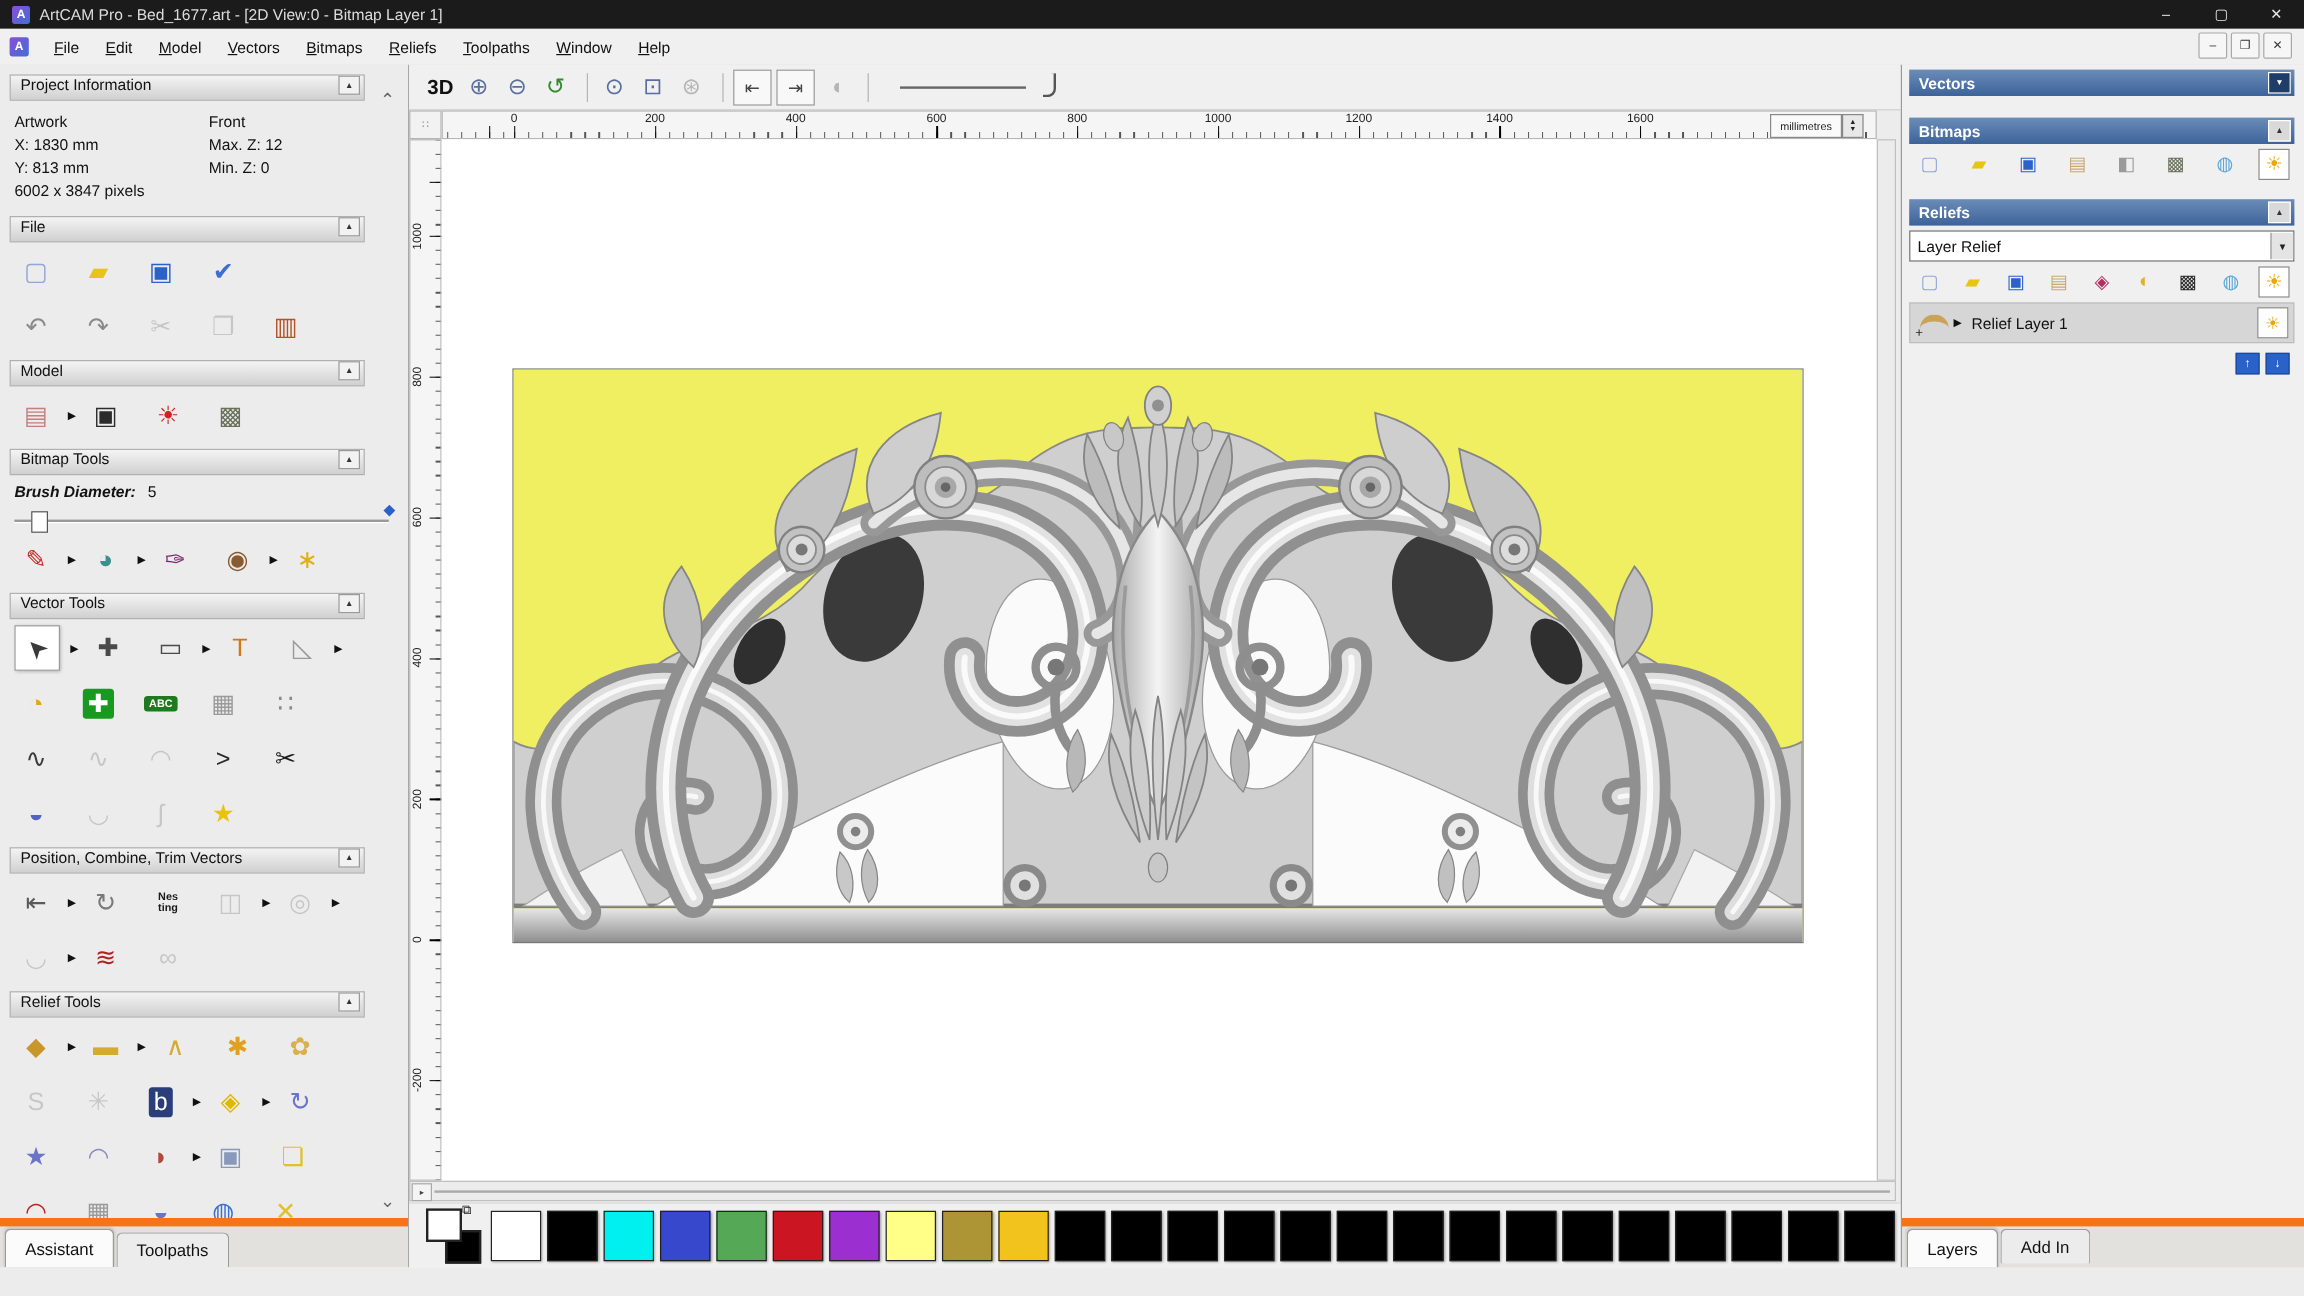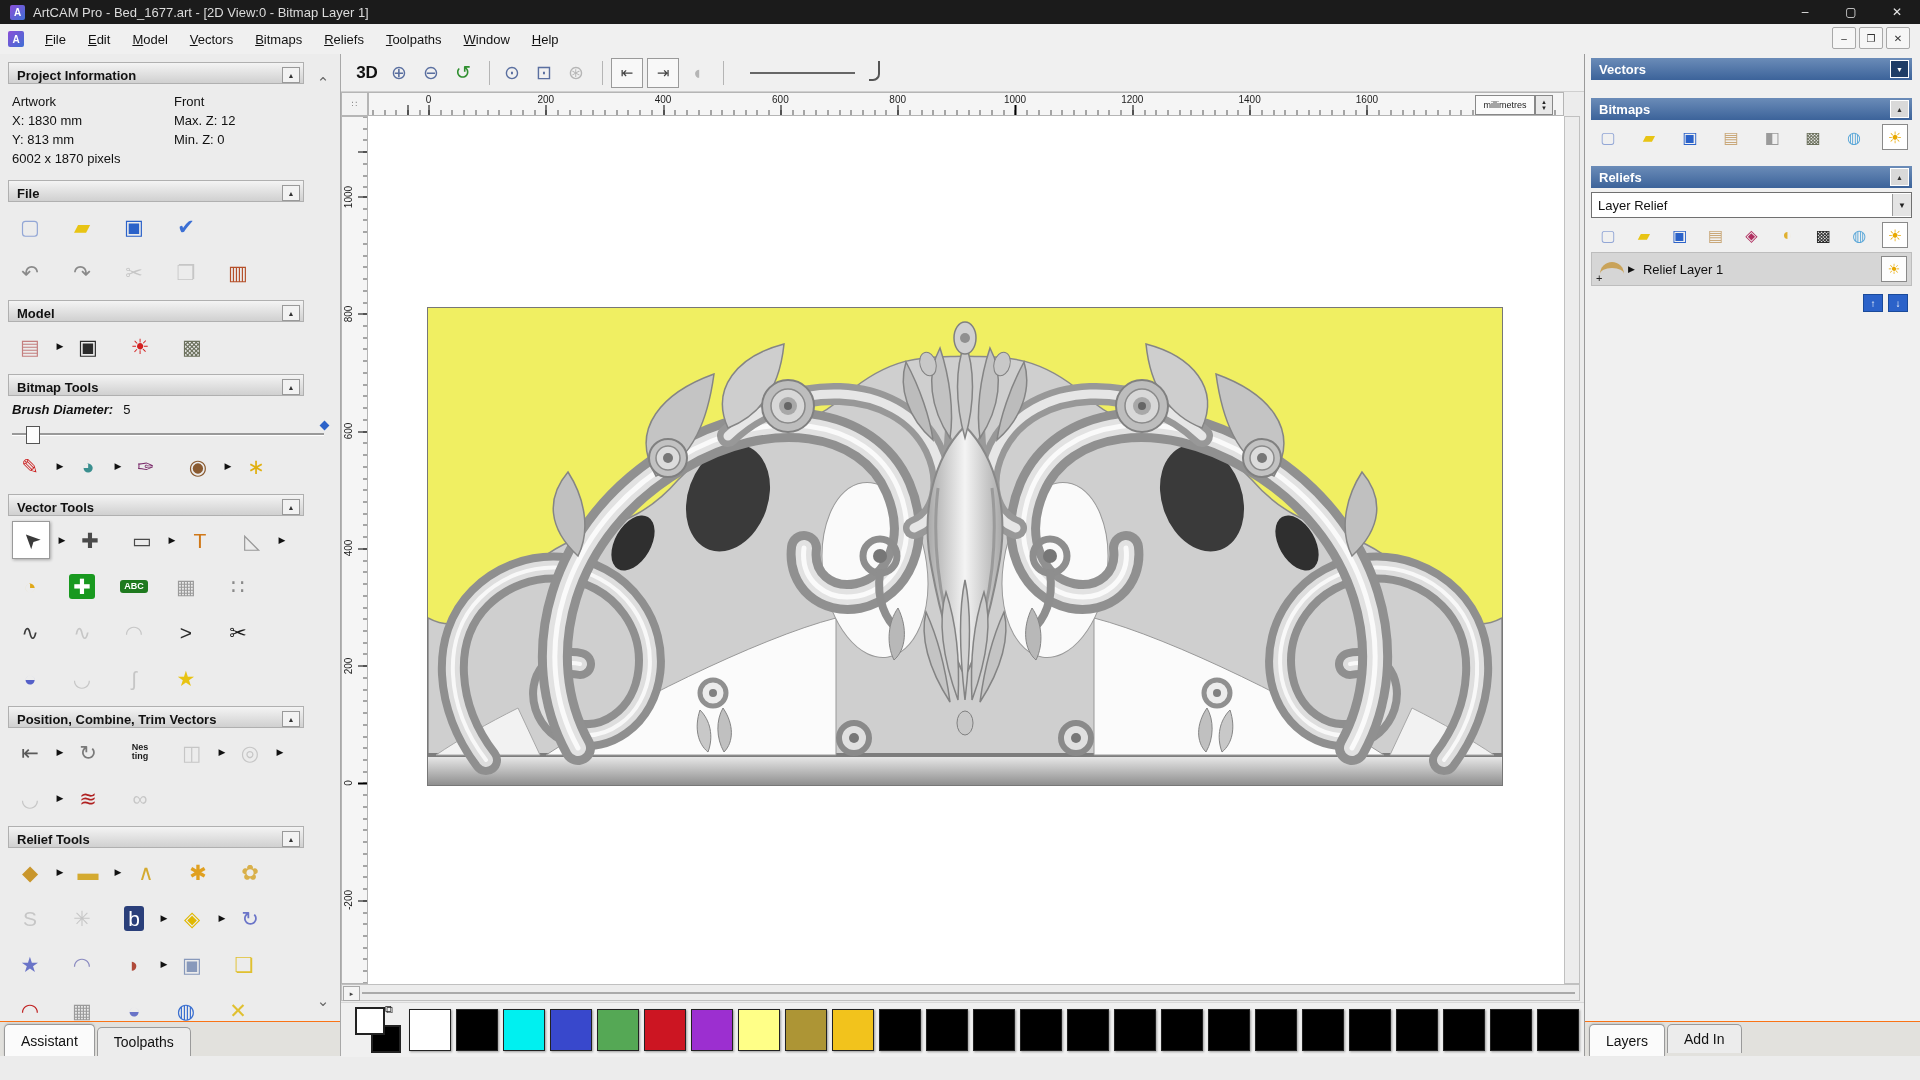--- a/index.html
+++ b/index.html
@@ -21,21 +21,21 @@
       display:flex;align-items:center;justify-content:center;}
   .menu-item{padding:4px 11px;cursor:default;}
   .menu-item u{text-decoration:underline;}
   #child-controls{position:absolute;right:10px;top:3px;display:flex;gap:3px;}
   #child-controls .cbtn{width:22px;height:20px;border:1px solid #a8a8a8;background:#f6f6f6;color:#333;
       font-size:10px;display:flex;align-items:center;justify-content:center;border-radius:2px;}
   
   #left-panel{position:absolute;left:0;top:54px;width:340px;height:1002px;background:#ececec;border-right:1px solid #a8a8a8;overflow:hidden;}
   .section{margin-top:8px;}
   .sec-header{margin:0 36px 6px 8px;height:20px;background:linear-gradient(#f4f4f4,#d0d0d0);
-      border:1px solid #b0b0b0;display:flex;align-items:flex-end;padding:0 3px 0 8px;font-size:13px;font-weight:bold;color:#111;}
+      border:1px solid #b0b0b0;display:flex;align-items:flex-start;padding:0 3px 0 8px;font-size:13px;font-weight:normal;color:#111;}
   .sec-header .hspacer{flex:1;}
   .rollup{width:16px;height:14px;background:#f2f2f2;border:1px solid #999;font-size:7px;color:#333;
       display:flex;align-items:center;justify-content:center;}
   .pi-grid{display:grid;grid-template-columns:162px 1fr;padding:2px 0 4px 12px;font-size:13px;line-height:19px;color:#111;}
   .pi-grid .b{font-weight:normal;}
   .pi-wide{grid-column:1 / span 2;}
   .toolrow{display:flex;align-items:center;padding-left:12px;margin:6px 0 10px 0;height:36px;}
   .tool{width:36px;height:36px;margin-right:6px;display:flex;align-items:center;justify-content:center;
       font-size:21px;line-height:1;}
   .tool.small{font-size:9px;font-weight:bold;white-space:pre-line;text-align:center;line-height:9px;}
@@ -47,21 +47,21 @@
   .brushrow{display:flex;align-items:baseline;padding-left:12px;font-size:13px;color:#111;height:22px;}
   .brushrow .bl{font-weight:bold;font-style:italic;}
   .brushrow .bv{margin-left:10px;}
   .slider{position:relative;height:16px;margin:2px 16px 6px 12px;}
   .slider .track{position:absolute;left:0;right:0;top:7px;height:2px;background:#999;box-shadow:0 1px 0 #fff;}
   .slider .thumb{position:absolute;left:14px;top:0px;width:12px;height:16px;background:#fdfdfd;border:1px solid #555;}
   .slider .dmark{position:absolute;right:-4px;top:-4px;width:7px;height:7px;background:#2b62c9;transform:rotate(45deg);}
   #panel-scroll-up,#panel-scroll-down{position:absolute;right:6px;width:22px;height:22px;color:#666;font-size:15px;
       display:flex;align-items:center;justify-content:center;}
   #panel-scroll-up{top:18px;} #panel-scroll-down{bottom:44px;}
-  .tabstrip{position:absolute;left:0;right:0;bottom:0;height:34px;background:#e2e1dd;border-top:1px solid #f97316;
+  .tabstrip{position:absolute;left:0;right:0;bottom:0;height:34px;background:#e2e1dd;border-top:7px solid #f97316;
       display:flex;align-items:flex-end;padding-left:4px;}
   .tab{height:28px;padding:0 16px;display:flex;align-items:center;font-size:14px;color:#111;
       background:#ececec;border:1px solid #9a9a9a;border-bottom:none;border-radius:5px 5px 0 0;margin-right:2px;}
   .tab.active{background:#fbfbfb;height:31px;font-weight:normal;box-shadow:0 -1px 2px rgba(0,0,0,.12);}
   
   #view-toolbar{position:absolute;left:341px;top:54px;width:1243px;height:38px;background:#f0f0f0;
       border-bottom:1px solid #cfcfcf;display:flex;align-items:center;padding-left:12px;box-sizing:border-box;}
   .vtb{height:28px;min-width:28px;display:flex;align-items:center;justify-content:center;font-size:19px;color:#5a6fa0;margin-right:4px;}
   .vtb.textbtn{font-size:17px;font-weight:bold;color:#111;}
   .vtb.boxed{border:1px solid #9a9a9a;background:#f8f8f8;font-size:15px;color:#444;width:30px;}
@@ -183,21 +183,21 @@
         <span class="hspacer"></span>
         <span class="rollup">▲</span>
       </div>
       <div class="pi-grid">
         <span class="b">Artwork</span>
         <span class="b">Front</span>
         <span>X: 1830 mm</span>
         <span>Max. Z: 12</span>
         <span>Y: 813 mm</span>
         <span>Min. Z: 0</span>
-        <span class="pi-wide">6002 x 1870 pixels</span>
+        <span class="pi-wide">6002 x 3847 pixels</span>
       </div>
     </div>
     <div id="assistant-sections">
         <div class="section">
           <div class="sec-header">
             <span>File</span>
             <span class="hspacer"></span>
             <span class="rollup">▲</span>
           </div>
           <div class="toolrow">

